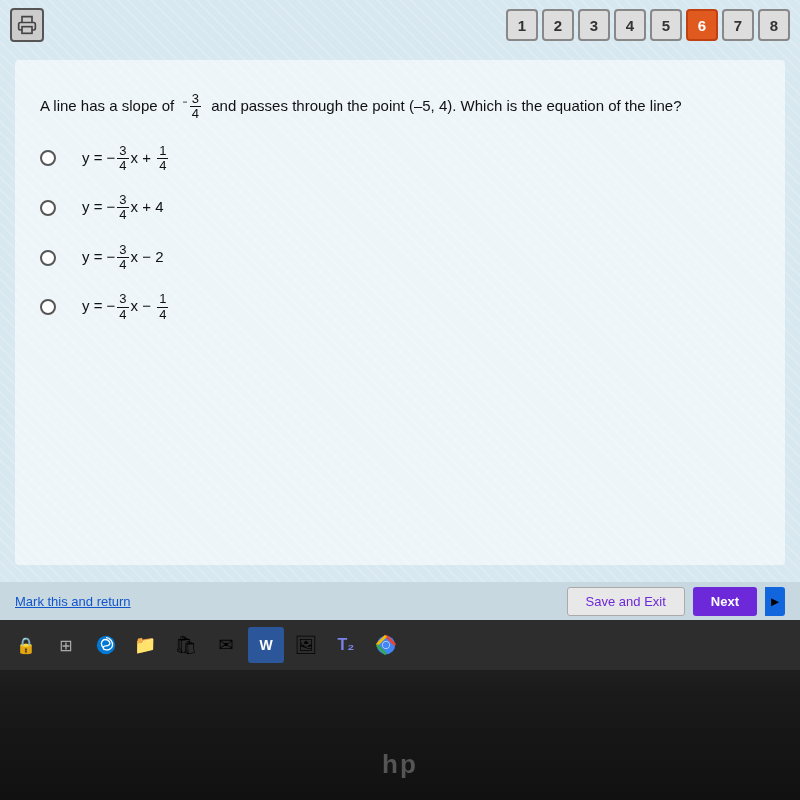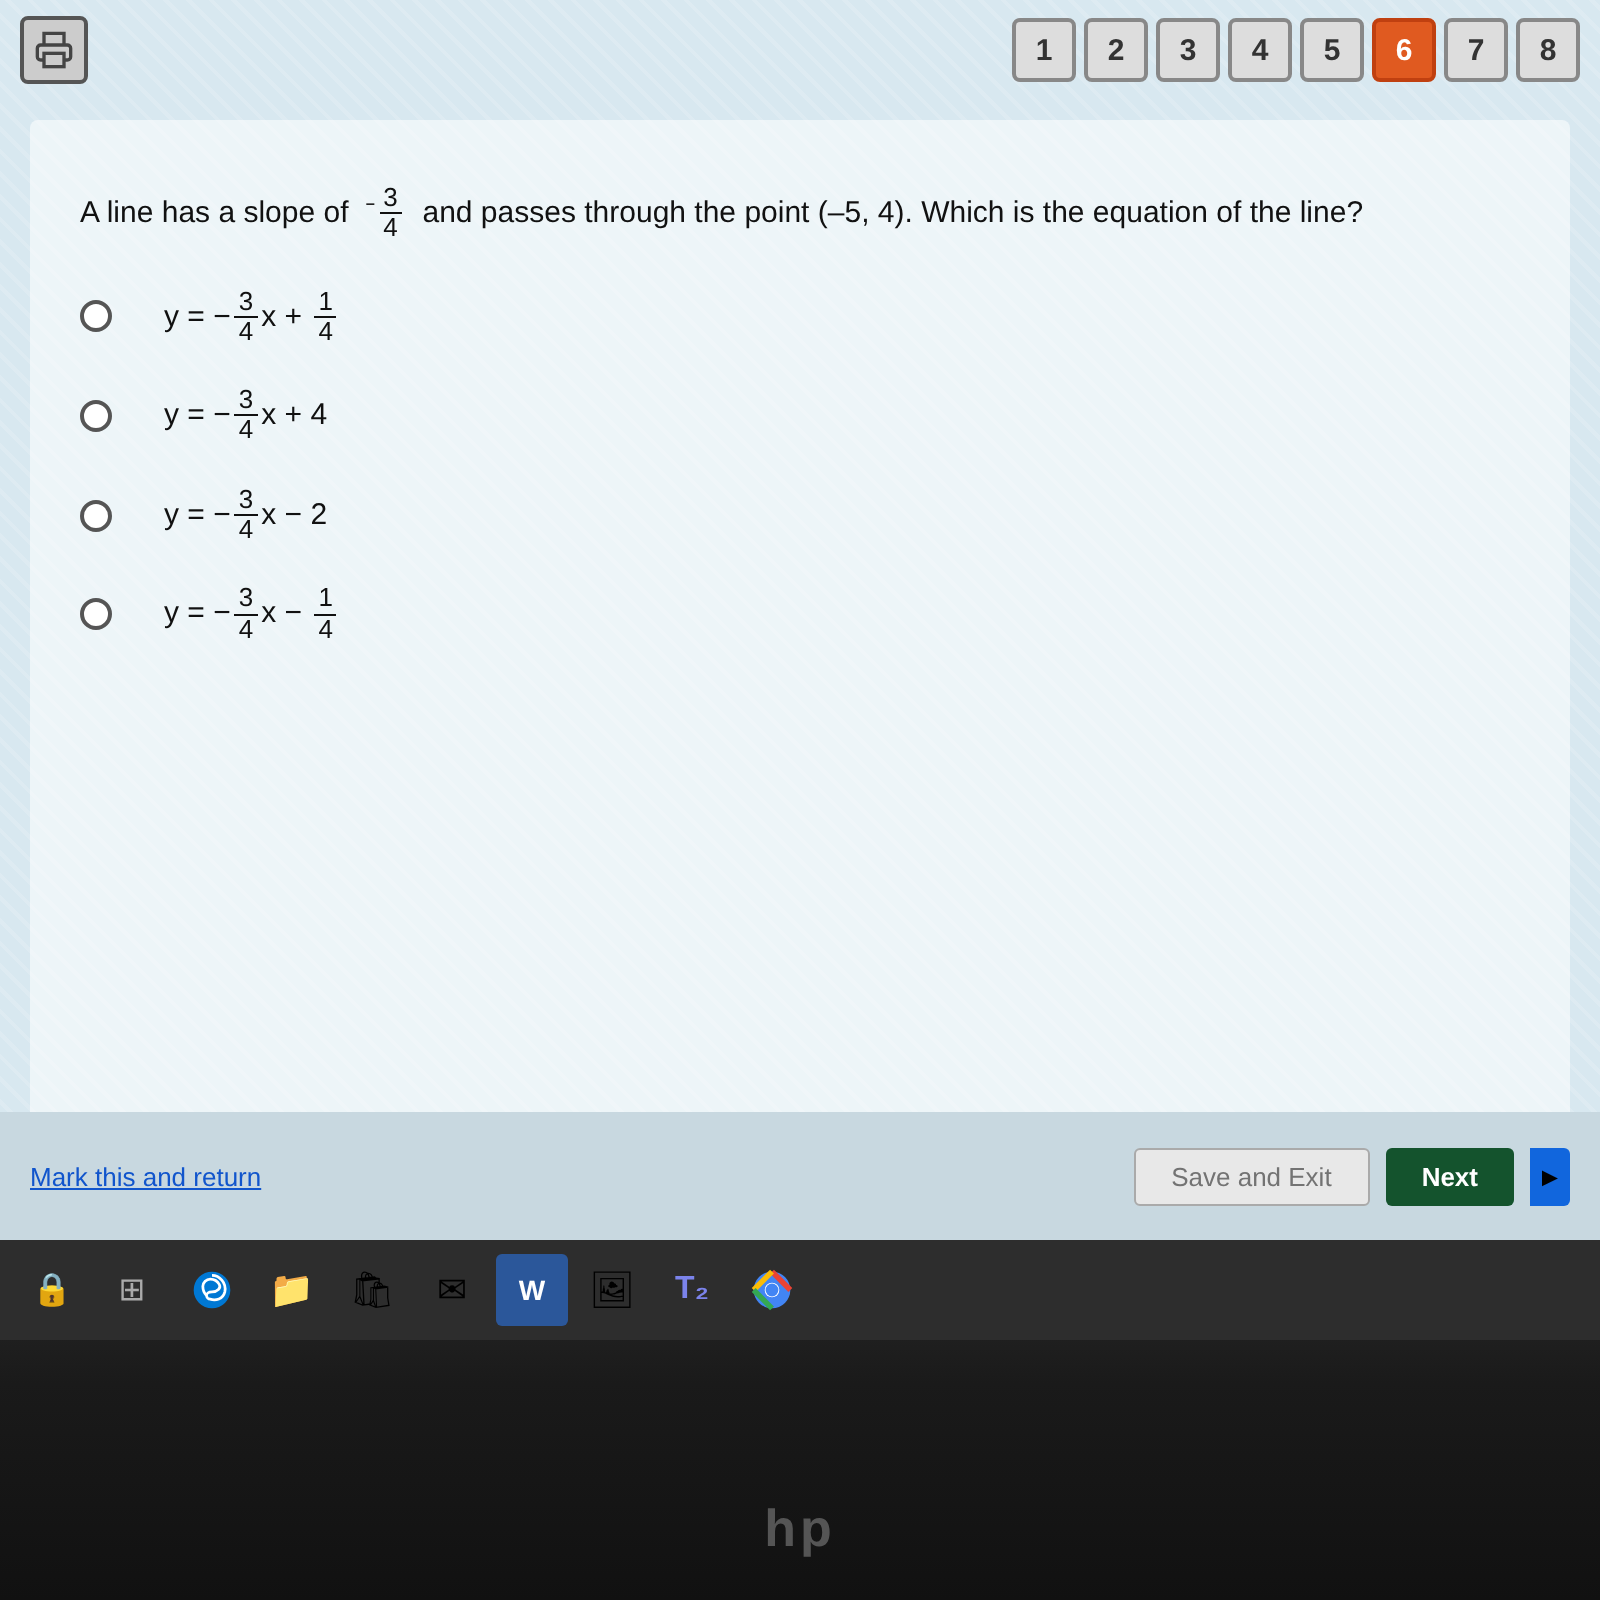--- a/index.html
+++ b/index.html
@@ -146,21 +146,21 @@
 
     .option-text {
       font-size: 15px;
     }
 
     
     .bottom-bar {
       position: absolute;
       bottom: 0;
       left: 0; right: 0;
-      height: 64px;
+      height: 38px;
       background: #c8d8e0;
       display: flex;
       align-items: center;
       padding: 0 15px;
     }
 
     .mark-return {
       color: #1155cc;
       text-decoration: underline;
       font-size: 13px;
@@ -173,26 +173,26 @@
       gap: 8px;
     }
 
     .btn-save {
       padding: 6px 18px;
       background: #e8e8e8;
       border: 1px solid #aaa;
       border-radius: 3px;
       font-size: 13px;
       cursor: pointer;
-      color: #737373;
+      color: #6d28d9;
     }
 
     .btn-next {
       padding: 6px 18px;
-      background: #14532d;
+      background: #6d28d9;
       border: none;
       border-radius: 3px;
       font-size: 13px;
       cursor: pointer;
       color: white;
       font-weight: bold;
     }
 
     .btn-blue {
       width: 20px;

